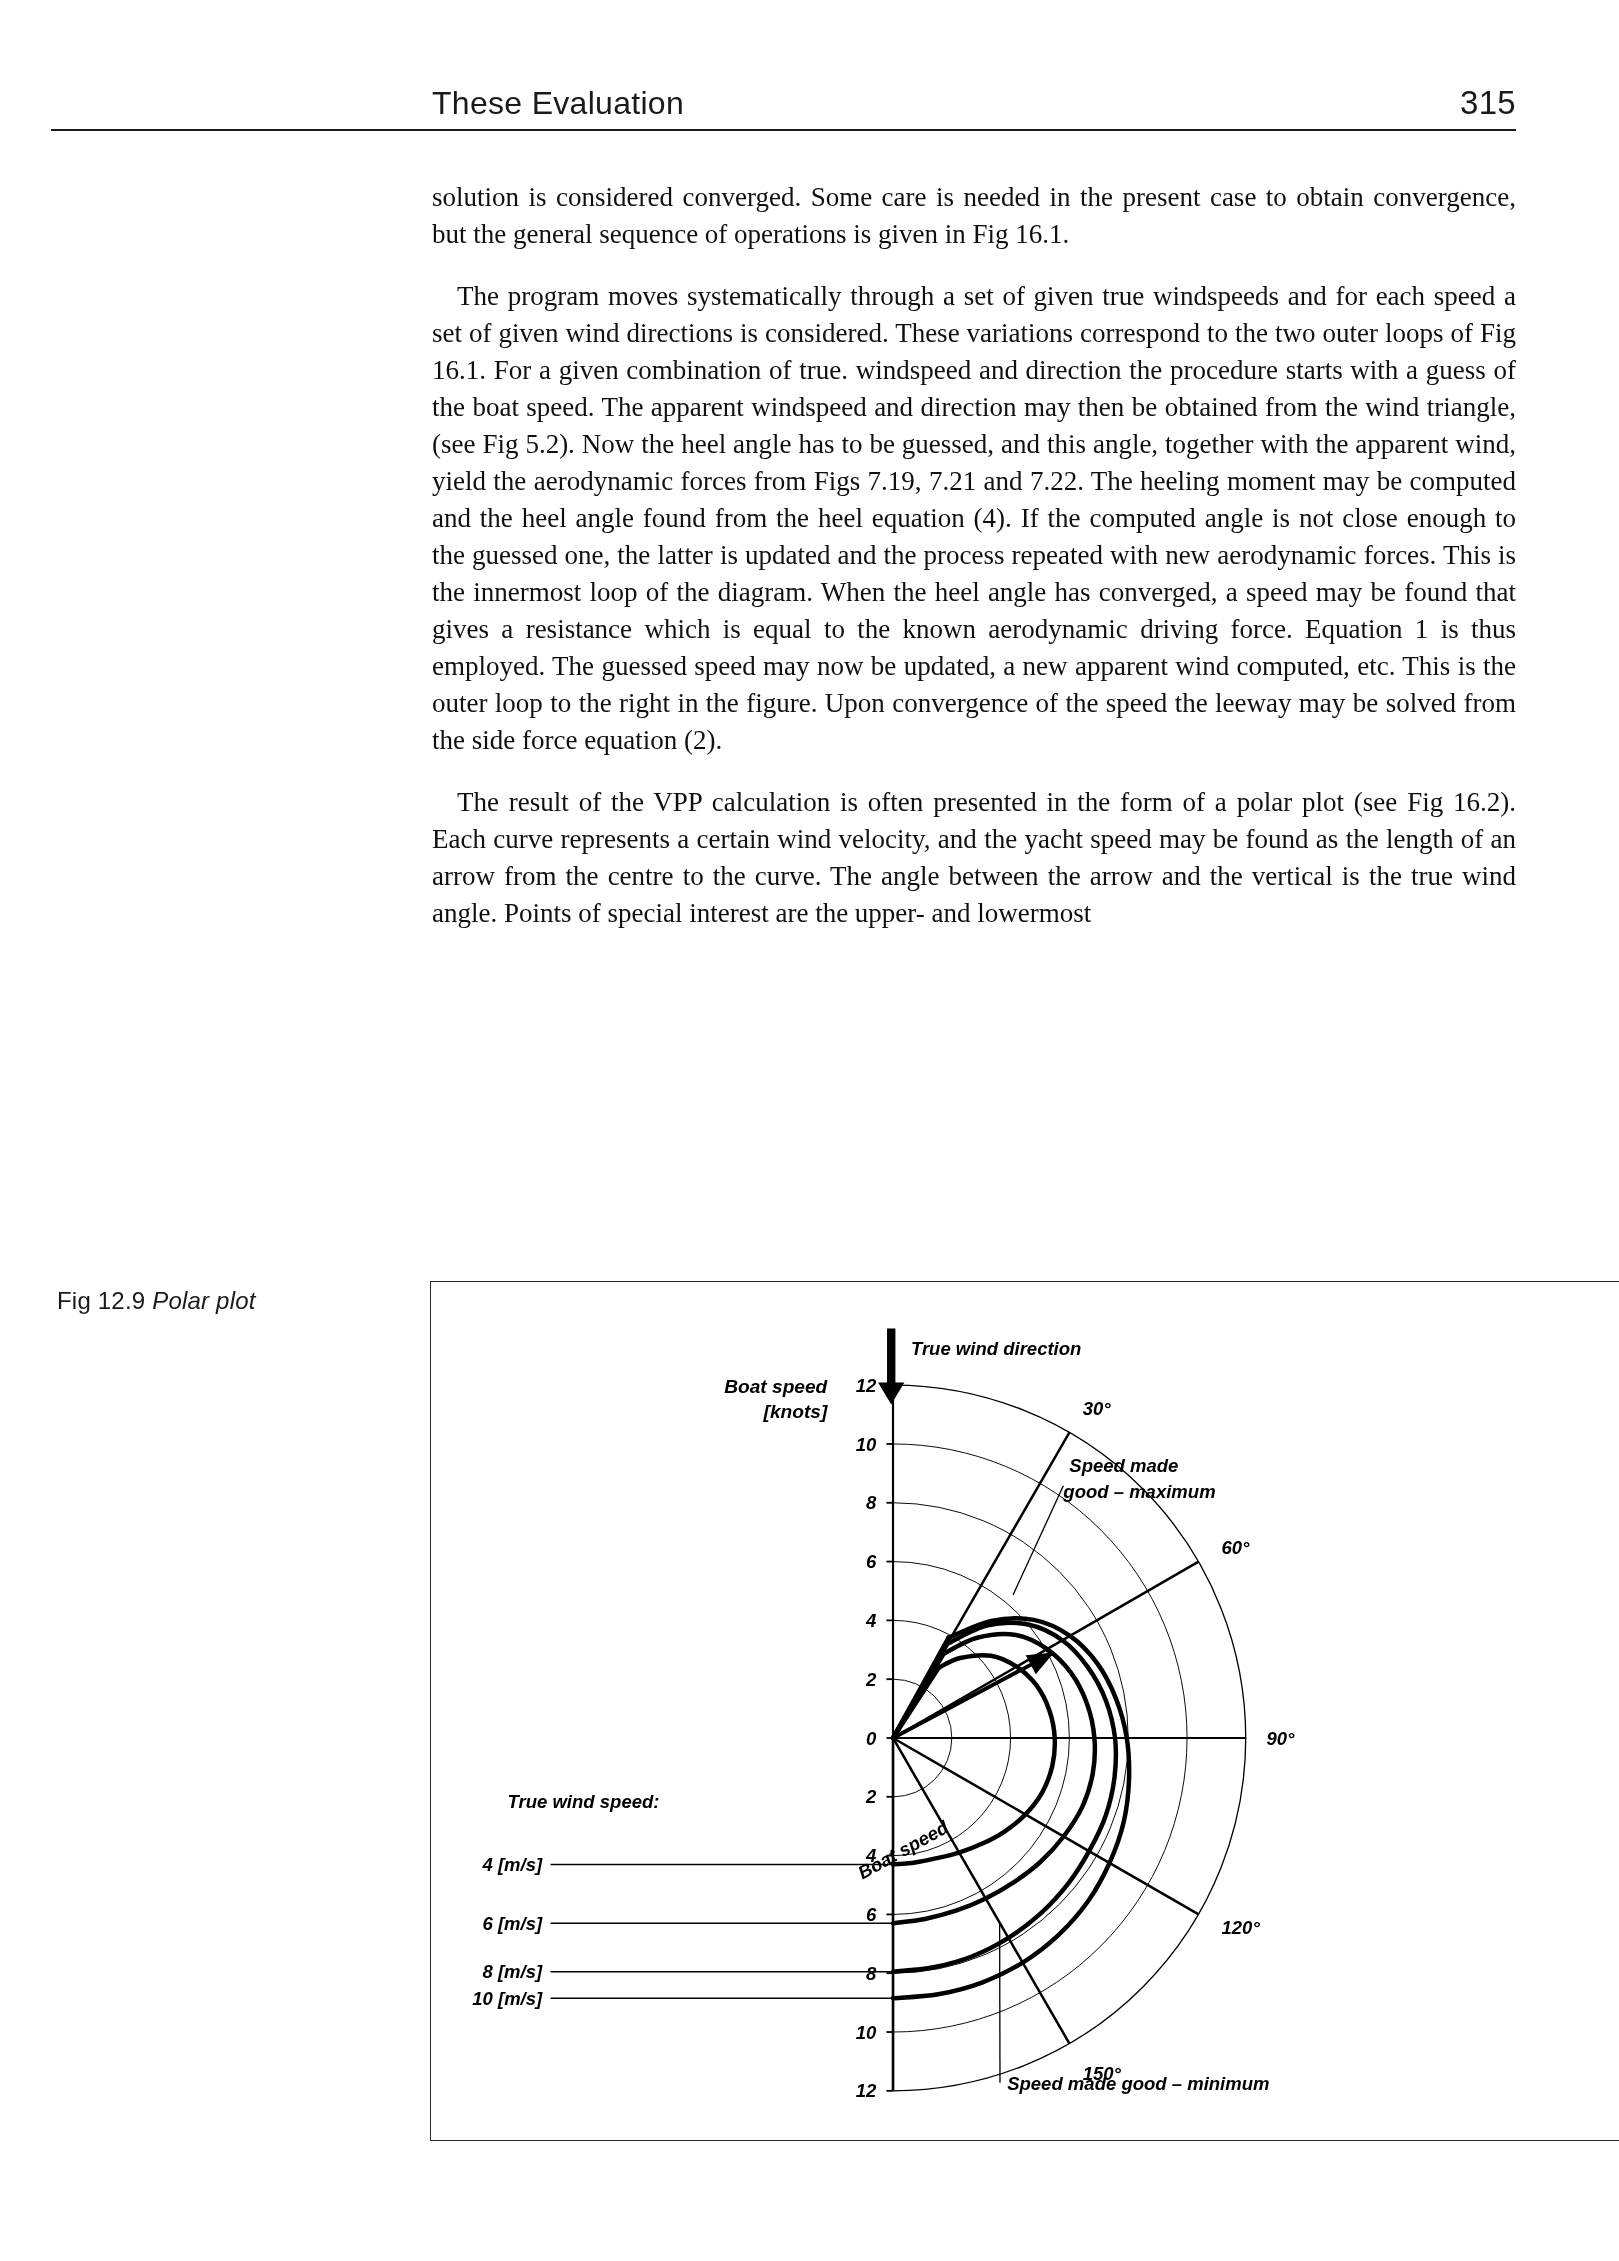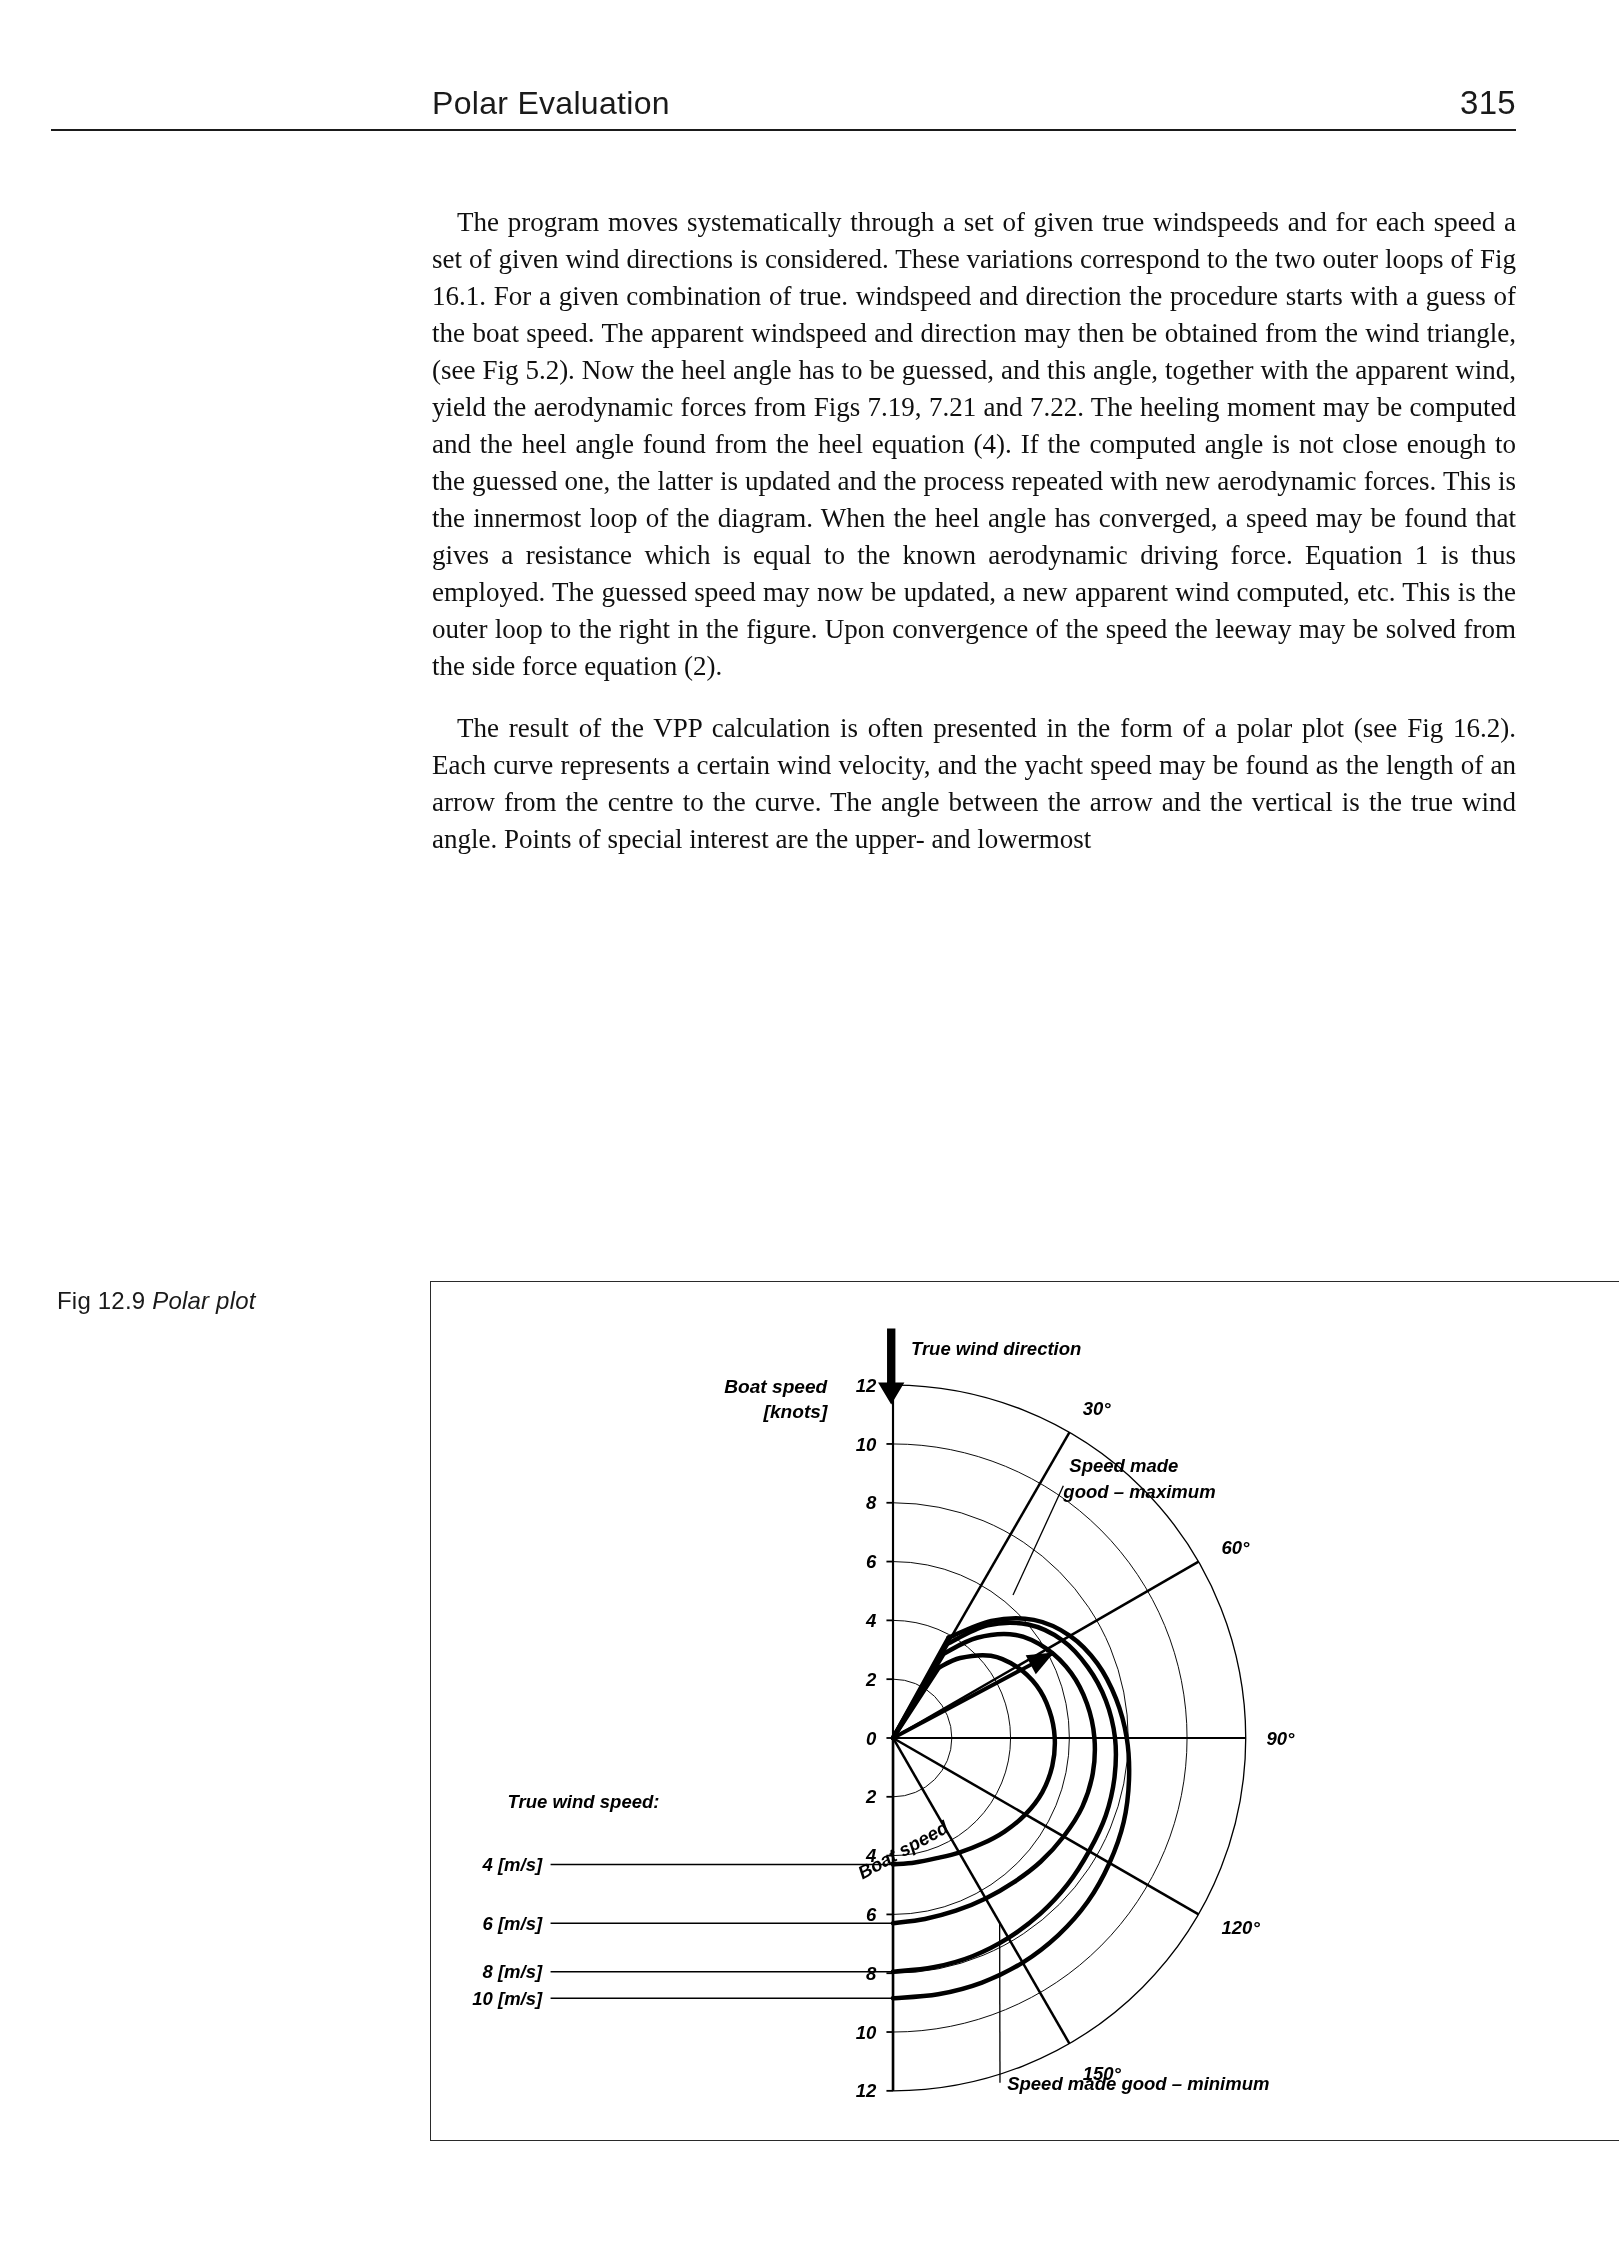--- a/index.html
+++ b/index.html
@@ -72,26 +72,27 @@
   .t-tick { font-size:31px; }
   .t-ang  { font-size:31px; }
   .t-lbl  { font-size:32px; }
 </style>
 </head>
 <body>
 
 <div class="page">
 
   <div class="header">
-    <span>Polar Evaluation</span>
+    <span>These Evaluation</span>
     <span class="folio">315</span>
   </div>
   <div class="rule"></div>
 
   <div class="body-col">
+    <p>solution is considered converged. Some care is needed in the present case to obtain convergence, but the general sequence of operations is given in Fig 16.1.</p>
     <p class="indent">The program moves systematically through a set of given true windspeeds and for each speed a set of given wind directions is considered. These variations correspond to the two outer loops of Fig 16.1. For a given combination of true. windspeed and direction the procedure starts with a guess of the boat speed. The apparent windspeed and direction may then be obtained from the wind triangle, (see Fig 5.2). Now the heel angle has to be guessed, and this angle, together with the apparent wind, yield the aerodynamic forces from Figs 7.19, 7.21 and 7.22. The heeling moment may be computed and the heel angle found from the heel equation (4). If the computed angle is not close enough to the guessed one, the latter is updated and the process repeated with new aerodynamic forces. This is the innermost loop of the diagram. When the heel angle has converged, a speed may be found that gives a resistance which is equal to the known aerodynamic driving force. Equation 1 is thus employed. The guessed speed may now be updated, a new apparent wind computed, etc. This is the outer loop to the right in the figure. Upon convergence of the speed the leeway may be solved from the side force equation (2).</p>
     <p class="indent">The result of the VPP calculation is often presented in the form of a polar plot (see Fig 16.2). Each curve represents a certain wind velocity, and the yacht speed may be found as the length of an arrow from the centre to the curve. The angle between the arrow and the vertical is the true wind angle. Points of special interest are the upper- and lowermost</p>
   </div>
 
   <div class="fig-caption">
     <span>Fig 12.9</span>
     <span class="ital">Polar plot</span>
   </div>
 
   <div class="figure-box">

